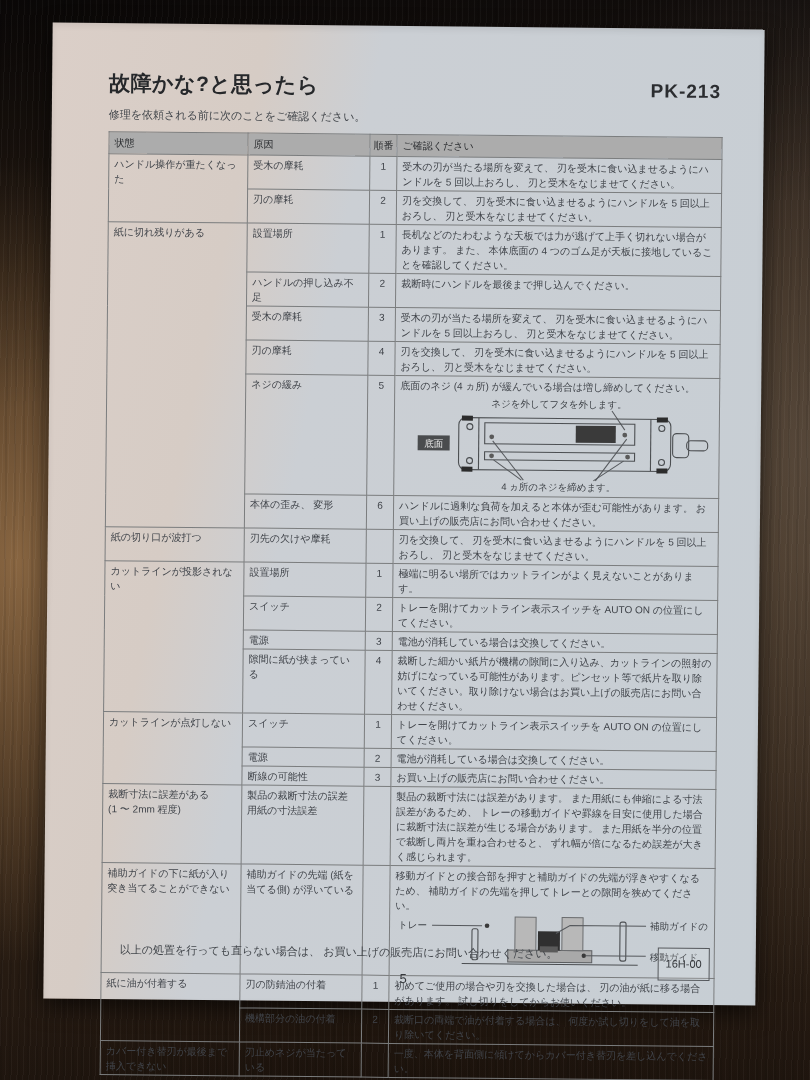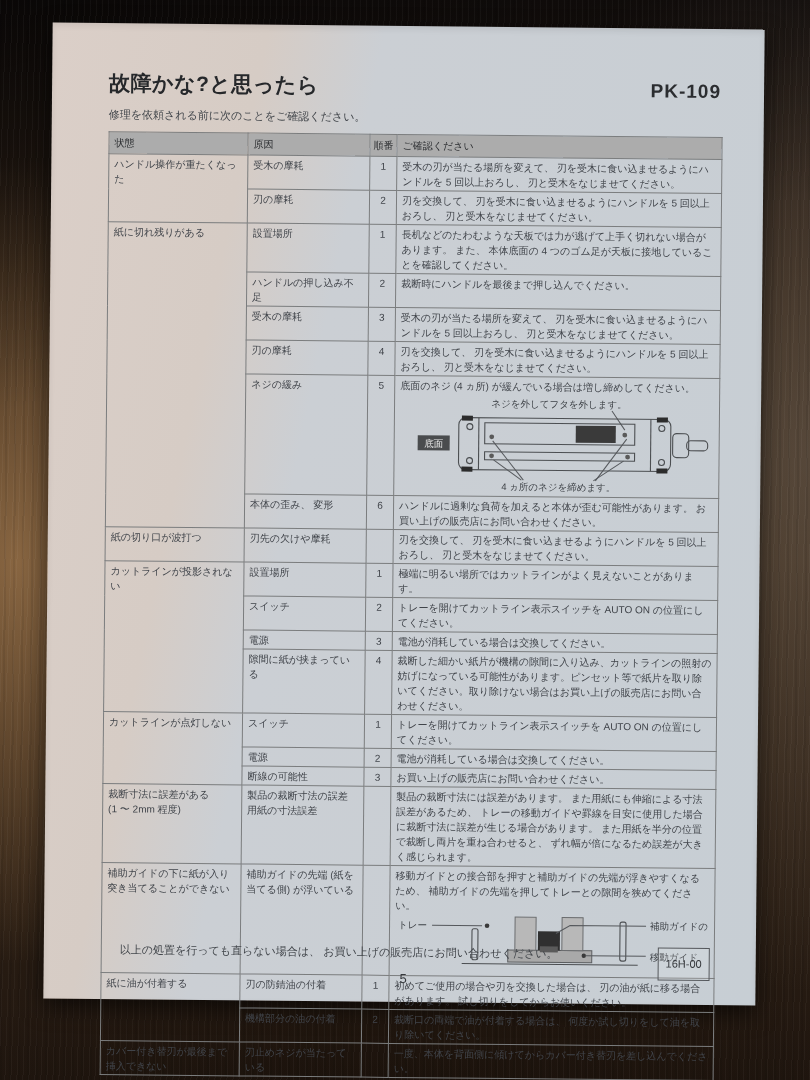--- a/index.html
+++ b/index.html
@@ -52,21 +52,21 @@
 </style>
 </head>
 <body>
 
 <div class="wood"></div>
 
 <div class="paper">
   <div class="content">
     <div class="titlebar">
       <div class="title">故障かな?と思ったら</div>
-      <div class="model">PK-109</div>
+      <div class="model">PK-213</div>
     </div>
     <div class="subtitle">修理を依頼される前に次のことをご確認ください。</div>
 
     <table>
       <colgroup>
           <col style="width:139px">
           <col style="width:122px">
           <col style="width:27px">
           <col>
         </colgroup>

